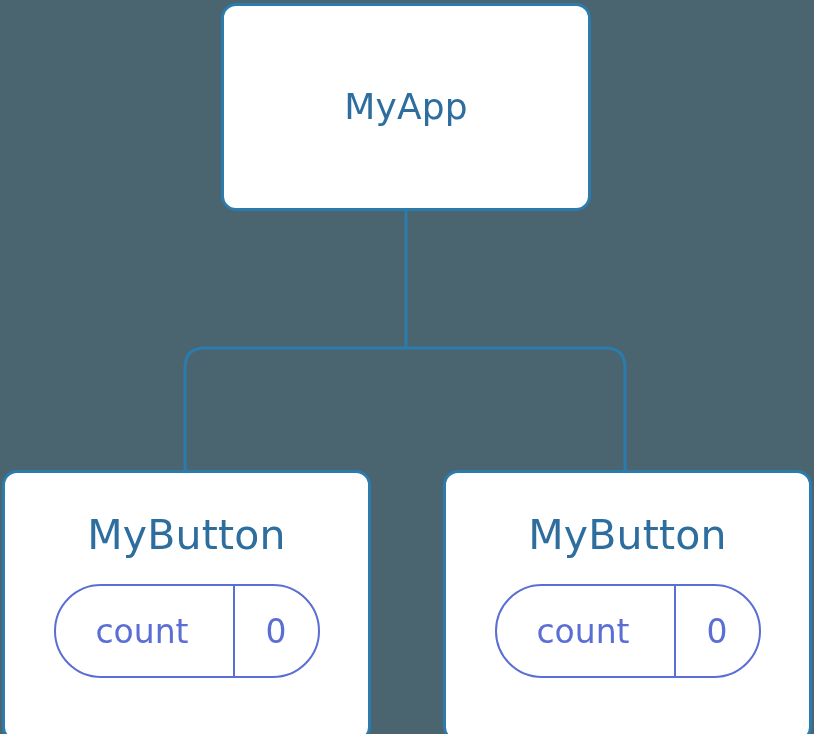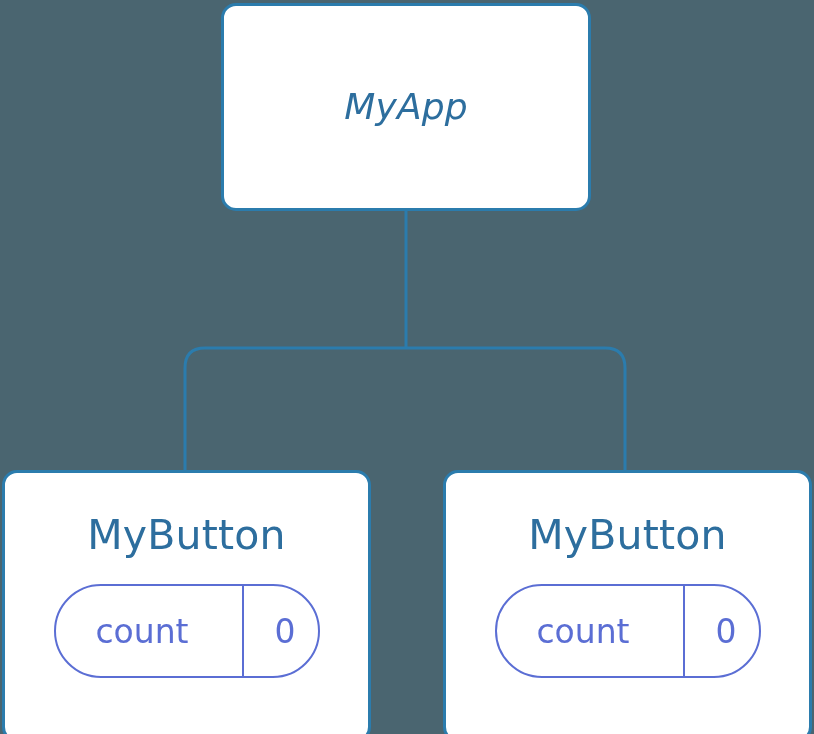--- a/index.html
+++ b/index.html
@@ -65,36 +65,34 @@
     color: #2d6e9e;
     font-size: 41px;
     font-weight: 400;
     line-height: 1;
     letter-spacing: 0.2px;
     white-space: nowrap;
   }
 
   .node-root .node-title {
     font-size: 36px;
-    font-style: italic;
   }
 
   
   .state-pill {
     margin-top: 28px;
     height: 94px;
     width: 266px;
     border: 2px solid #5b6ed4;
     border-radius: 47px;
     box-sizing: border-box;
     display: flex;
     align-items: stretch;
     background: #ffffff;
     overflow: hidden;
-    gap: 9px;
   }
 
   .state-key,
   .state-val {
     display: flex;
     align-items: center;
     justify-content: center;
     color: #5b6ed4;
     font-size: 33px;
     line-height: 1;

